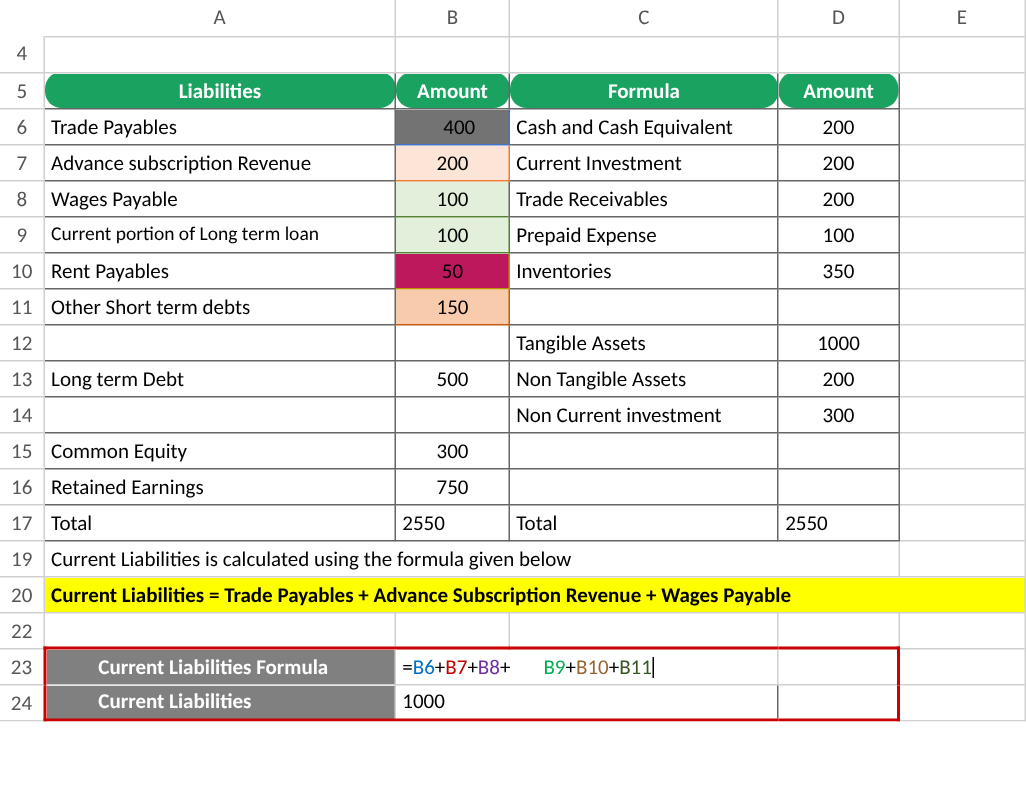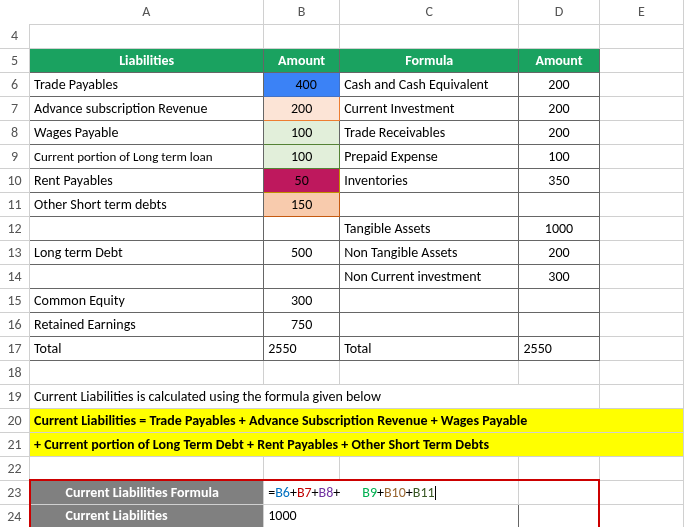--- a/index.html
+++ b/index.html
@@ -2,36 +2,36 @@
 <html><head>
   <meta charset="utf-8">
   <style>
     * { box-sizing: border-box; margin: 0; padding: 0; }
     body { font-family: Calibri, Arial, sans-serif; font-size: 14px; background: #fff; width: 684px; }
     table { border-collapse: collapse; width: 100%; }
     td { border: 1px solid #d0d0d0; height: 24px; padding: 0 4px; vertical-align: middle; white-space: nowrap; overflow: hidden; }
     td.colhdr { background: #fff; text-align: center; color: #555; border-top: none; border-left: none; border-right: 1px solid #d0d0d0; }
     td.rowhdr { background: #fff; text-align: center; color: #555; border-left: none; border-top: none; width: 28px; }
     td.corner { border: none; }
-    .greenhdr { background: #1aa260; color: #fff; font-weight: bold; text-align: center; }
+    .greenhdr { background: #1aa260; color: #fff; font-weight: bold; text-align: center; border-radius: 11px; }
     .val { text-align: center; }
     .total { font-weight: normal; }
     .yellow { background: #ffff00; font-weight: bold; }
     .grayhdr { background: #808080; color: #fff; font-weight: bold; padding-left: 35px; }
     .redbox-top { border-top: 2px solid #cc0000 !important; }
     .redbox-bot { border-bottom: 2px solid #cc0000 !important; }
     .redbox-l { border-left: 2px solid #cc0000 !important; }
     .redbox-r { border-right: 2px solid #cc0000 !important; }
     .refblue { color: #0070c0; }
     .refred { color: #c00000; }
     .refpurple { color: #7030a0; }
     .refgreen { color: #00b050; margin-left: 22px; }
     .refbrown { color: #996633; }
     .refdgreen { color: #385723; }
-    .cell-b6 { background: #3b82f6; border: 1px solid #4472c4; padding-left: 13px; }
+    .cell-b6 { background: #737373; border: 1px solid #4472c4; padding-left: 13px; }
     .cell-b7 { background: #fce4d6; border: 1px solid #ed7d31; }
     .cell-b8 { background: #e2efda; border: 1px dashed #70ad47; }
     .cell-b9 { background: #e2efda; border: 1px solid #548235; }
     .cell-b10 { background: #be185d; border: 1px solid #bf9000; }
     .cell-b11 { background: #f8cbad; border: 1px solid #c55a11; }
     .formula { font-family: Calibri, Arial, sans-serif; }
     .b-black { border: 1px solid #666; }
     .colA { width: 222px; }
     .colB { width: 72px; }
     .colC { width: 170px; }
@@ -166,39 +166,27 @@
   </tr>
   <tr>
     <td class="rowhdr">17</td>
     <td class="total b-black">Total</td>
     <td class="total b-black">2550</td>
     <td class="total b-black">Total</td>
     <td class="total b-black">2550</td>
     <td></td>
   </tr>
   <tr>
-    <td class="rowhdr">18</td>
-    <td></td>
-        <td></td>
-        <td></td>
-        <td></td>
-        <td></td>
-  </tr>
-  <tr>
     <td class="rowhdr">19</td>
     <td colspan="4">Current Liabilities is calculated using the formula given below</td>
     <td></td>
   </tr>
   <tr>
     <td class="rowhdr">20</td>
     <td colspan="5" class="yellow">Current Liabilities = Trade Payables + Advance Subscription Revenue + Wages Payable</td>
-  </tr>
-  <tr>
-    <td class="rowhdr">21</td>
-    <td colspan="5" class="yellow"> + Current portion of Long Term Debt + Rent Payables + Other Short Term Debts</td>
   </tr>
   <tr>
     <td class="rowhdr">22</td>
     <td></td>
         <td></td>
         <td></td>
         <td></td>
         <td></td>
   </tr>
   <tr>

